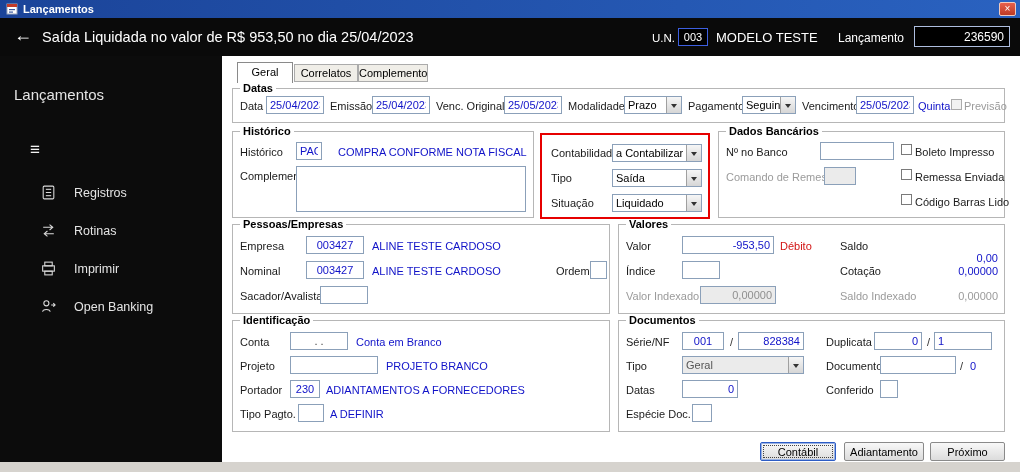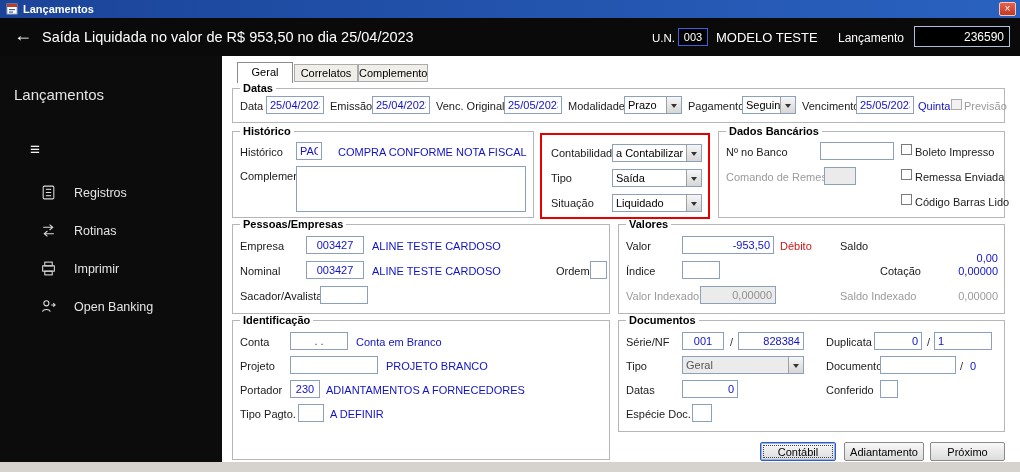--- a/index.html
+++ b/index.html
@@ -228,28 +228,28 @@
   <div class="group" style="left:618px;top:224px;width:387px;height:90px">
     <span class="gtitle">Valores</span>
   </div>
   <span class="lbl" style="left:626px;top:240px">Valor</span>
   <input class="txt right" style="left: 682px; top: 236px; width: 92px;" value="-953,50">
   <span class="lbl red" style="left:780px;top:240px">Débito</span>
   <span class="lbl" style="left:840px;top:240px">Saldo</span>
   <span class="val" style="left:898px;top:252px;width:100px">0,00</span>
   <span class="lbl" style="left:626px;top:265px">Índice</span>
   <input class="txt" style="left: 682px; top: 261px; width: 38px;" value="">
-  <span class="lbl" style="left:880px;top:265px">Cotação</span>
+  <span class="lbl" style="left:840px;top:265px">Cotação</span>
   <span class="val" style="left:898px;top:265px;width:100px">0,00000</span>
   <span class="lbl gray" style="left:626px;top:290px">Valor Indexado</span>
   <input class="txt right disabled" style="left: 700px; top: 286px; width: 76px;" disabled="" value="0,00000">
   <span class="lbl gray" style="left:840px;top:290px">Saldo Indexado</span>
   <span class="val gray" style="left:898px;top:290px;width:100px">0,00000</span>
 
-  <div class="group" style="left:232px;top:320px;width:378px;height:140px">
+  <div class="group" style="left:232px;top:320px;width:378px;height:112px">
     <span class="gtitle">Identificação</span>
   </div>
   <span class="lbl" style="left:240px;top:336px">Conta</span>
   <input class="txt center dark" style="left: 290px; top: 332px; width: 58px;" value=". .">
   <span class="lbl blue" style="left:356px;top:336px">Conta em Branco</span>
   <span class="lbl" style="left:240px;top:360px">Projeto</span>
   <input class="txt" style="left: 290px; top: 356px; width: 88px;" value="">
   <span class="lbl blue" style="left:386px;top:360px">PROJETO BRANCO</span>
   <span class="lbl" style="left:240px;top:384px">Portador</span>
   <input class="txt center" style="left: 290px; top: 380px; width: 30px;" value="230">

